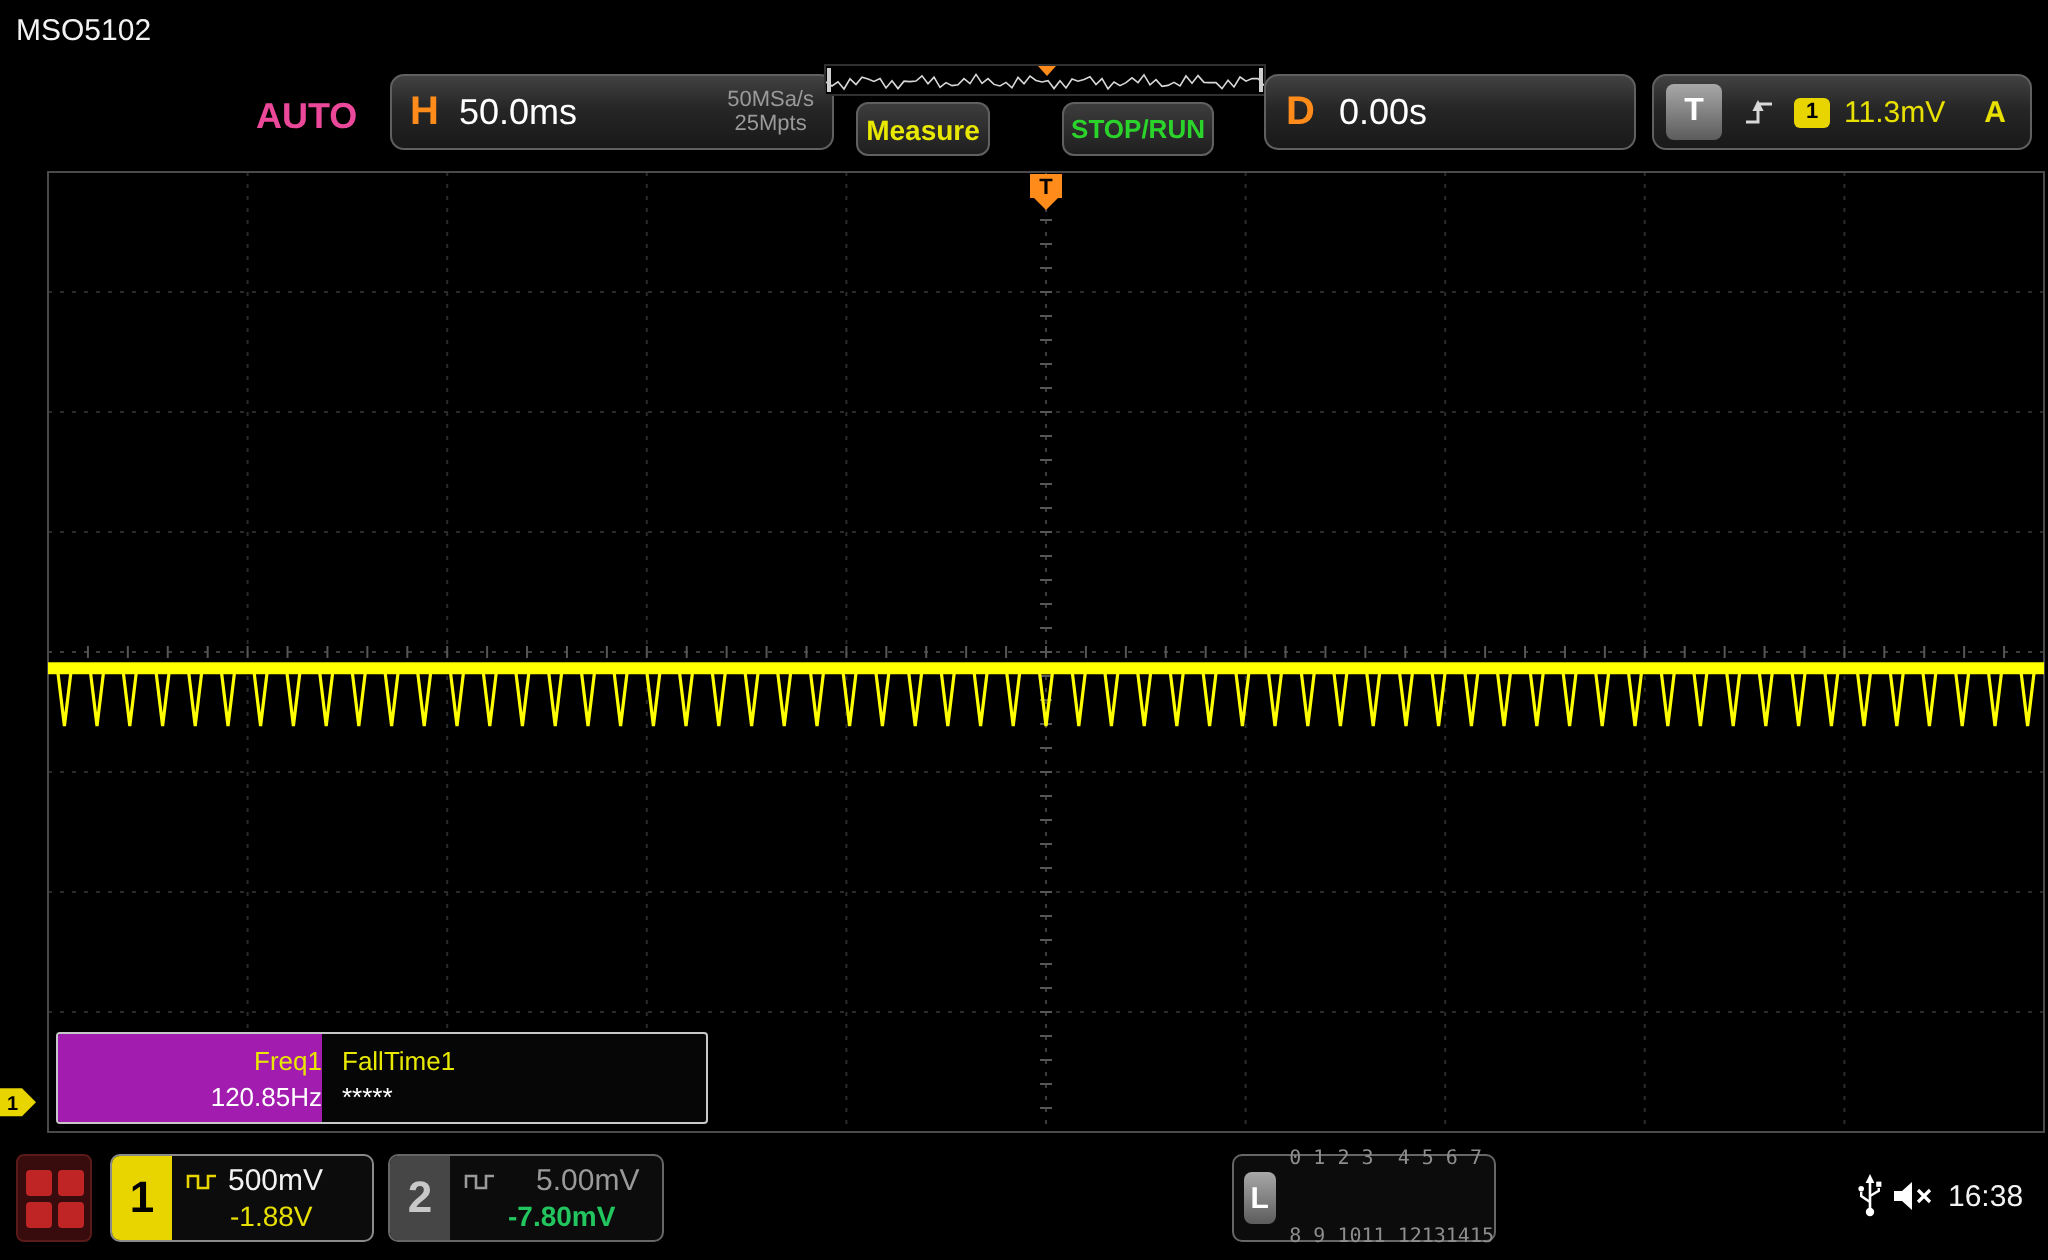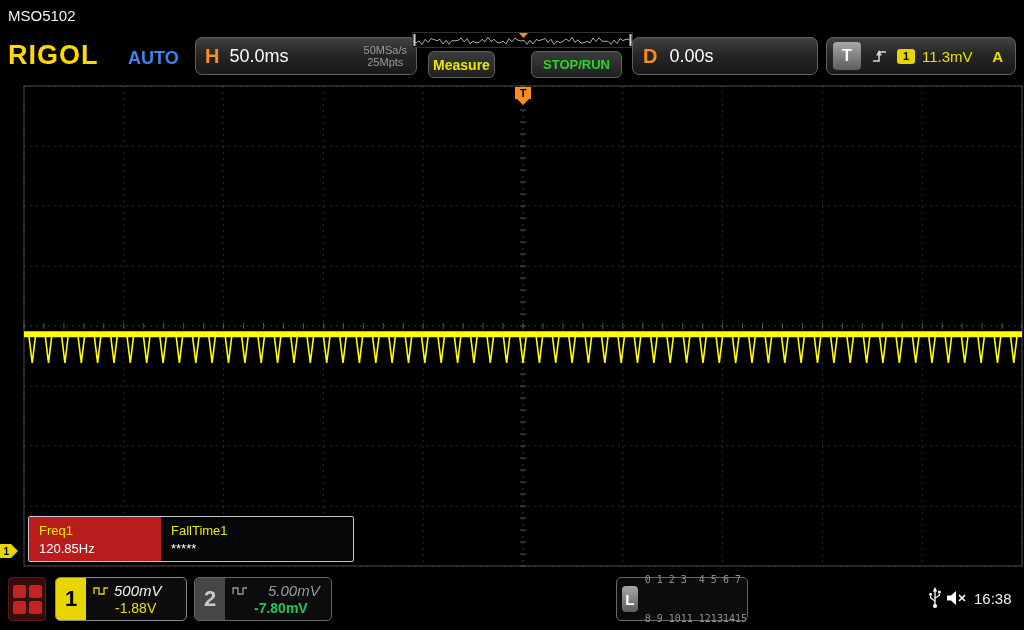--- a/index.html
+++ b/index.html
@@ -9,36 +9,36 @@
 
   
   .topbar{position:absolute;top:0;left:0;width:904px;height:30px;
           display:flex;align-items:center;gap:16px;padding-left:8px;
           font-size:15px;color:#f2f2f2;}
 
   
   .header{position:absolute;top:30px;left:0;width:1024px;height:52px;}
   .brand{position:absolute;left:8px;top:10px;font-size:27px;font-weight:900;
          letter-spacing:1px;color:#ffd800;}
-  .mode{position:absolute;left:128px;top:18px;font-size:18px;font-weight:bold;color:#3b82f6;}
+  .mode{position:absolute;left:128px;top:18px;font-size:18px;font-weight:bold;color:#ec4899;}
   .hbox{position:absolute;border:1px solid #606060;border-radius:7px;
         background:linear-gradient(180deg,#424242,#262626 45%,#191919);
         display:flex;align-items:center;}
   .h-settings{left:195px;top:7px;width:222px;height:38px;padding:0 9px;}
   .orange-letter{color:#ff8c1a;font-size:20px;font-weight:bold;}
   .timebase{color:#fff;font-size:18px;margin-left:10px;}
   .rates{margin-left:auto;text-align:center;color:#9a9a9a;font-size:11px;line-height:12px;}
   .strip{position:absolute;left:412px;top:2px;width:221px;height:16px;
          background:#000;border:1px solid #303030;}
   .btn{position:absolute;top:21px;height:27px;border:1px solid #606060;border-radius:6px;
        background:linear-gradient(180deg,#3c3c3c,#1f1f1f);
        display:flex;align-items:center;justify-content:center;
        font-size:14px;font-weight:bold;}
   .measure{left:428px;width:67px;color:#e8e800;}
-  .runstop{left:531px;width:91px;color:#2bd42b;font-size:13px;}
+  .runstop{left:531px;width:76px;color:#2bd42b;font-size:13px;}
   .d-box{left:632px;top:7px;width:186px;height:38px;padding:0 10px;}
   .d-val{color:#fff;font-size:18px;margin-left:12px;}
   .t-box{left:826px;top:7px;width:190px;height:38px;padding:0 6px;}
   .keycap{background:linear-gradient(180deg,#a8a8a8,#5c5c5c);color:#fff;
           border-radius:4px;display:flex;align-items:center;justify-content:center;
           font-weight:bold;}
   .t-key{width:28px;height:28px;font-size:16px;}
   .edge-icon{margin-left:10px;}
   .src-chip{margin-left:8px;width:18px;height:15px;background:#e8d500;color:#000;
             border-radius:3px;font-size:11px;font-weight:bold;
@@ -49,42 +49,42 @@
   
   .scope{position:absolute;top:82px;left:0;width:1024px;height:490px;background:#000;}
   #scope-svg{position:absolute;left:0;top:0;}
   .meas-box{position:absolute;left:28px;top:434px;width:326px;height:46px;
             border:1px solid #c8c8c8;border-radius:2px;background:#060606;
             display:flex;overflow:hidden;}
   .meas-col{display:flex;flex-direction:column;padding:4px 0 2px 10px;}
   .meas-col.c1{width:132px;}
   .meas-col.c2{width:96px;}
   .meas-col.c3{width:98px;}
-  .meas-col.selected{background:#b91c1c;}
+  .meas-col.selected{background:#a21caf;align-items:flex-end;}
   .meas-name{color:#e8e800;font-size:13px;line-height:19px;}
   .meas-val{color:#fff;font-size:13px;line-height:17px;}
 
   
   .bottombar{position:absolute;top:572px;left:0;width:1024px;height:58px;background:#000;}
   .menu-btn{position:absolute;left:8px;top:5px;width:38px;height:44px;
             background:#380c0c;border:1px solid #5a1a1a;border-radius:4px;
             display:grid;grid-template-columns:13px 13px;grid-template-rows:13px 13px;
             gap:3px;align-content:center;justify-content:center;}
   .menu-btn .sq{background:#c02525;border-radius:2px;}
   .ch-pill{position:absolute;top:5px;height:44px;border:1px solid #666;border-radius:5px;
            background:#0c0c0c;display:flex;overflow:hidden;}
   .ch1{left:55px;width:132px;border-color:#8a8a8a;}
   .ch2{left:194px;width:138px;}
   .ch-num{width:30px;display:flex;align-items:center;justify-content:center;
           font-size:22px;font-weight:bold;}
   .ch1 .ch-num{background:#e8d500;color:#000;}
   .ch2 .ch-num{background:#464646;color:#c8c8c8;}
   .ch-vals{display:flex;flex-direction:column;justify-content:center;
            padding-left:7px;gap:1px;flex:1;}
-  .ch-scale{display:flex;align-items:center;gap:5px;font-size:15px;font-style:italic;}
+  .ch-scale{display:flex;align-items:center;gap:5px;font-size:15px;}
   .ch1 .ch-scale{color:#f2f2f2;}
   .ch2 .ch-scale{color:#9a9a9a;gap:20px;}
   .ch-offset{font-size:14px;padding-left:22px;}
   .ch1 .ch-offset{color:#e8e000;}
   .ch2 .ch-offset{color:#22c55e;font-weight:bold;}
   .la-pill{position:absolute;left:616px;top:5px;width:132px;height:44px;
            border:1px solid #666;border-radius:5px;background:#0c0c0c;
            display:flex;align-items:center;padding-left:5px;gap:7px;}
   .la-key{width:26px;height:26px;font-size:15px;}
   .la-digits{font-family:"DejaVu Sans Mono",monospace;font-size:10px;line-height:13px;
@@ -94,21 +94,20 @@
   .clock{position:absolute;left:974px;top:18px;font-size:15px;color:#f2f2f2;}
 </style>
 </head>
 <body>
 
 <div class="topbar">
   <span>MSO5102</span>
 </div>
 
 <div class="header">
-  <div class="brand">RIGOL</div>
   <div class="mode">AUTO</div>
 
   <div class="hbox h-settings">
     <span class="orange-letter">H</span>
     <span class="timebase">50.0ms</span>
     <span class="rates">
       <div>50MSa/s</div>
       <div>25Mpts</div>
     </span>
   </div>

